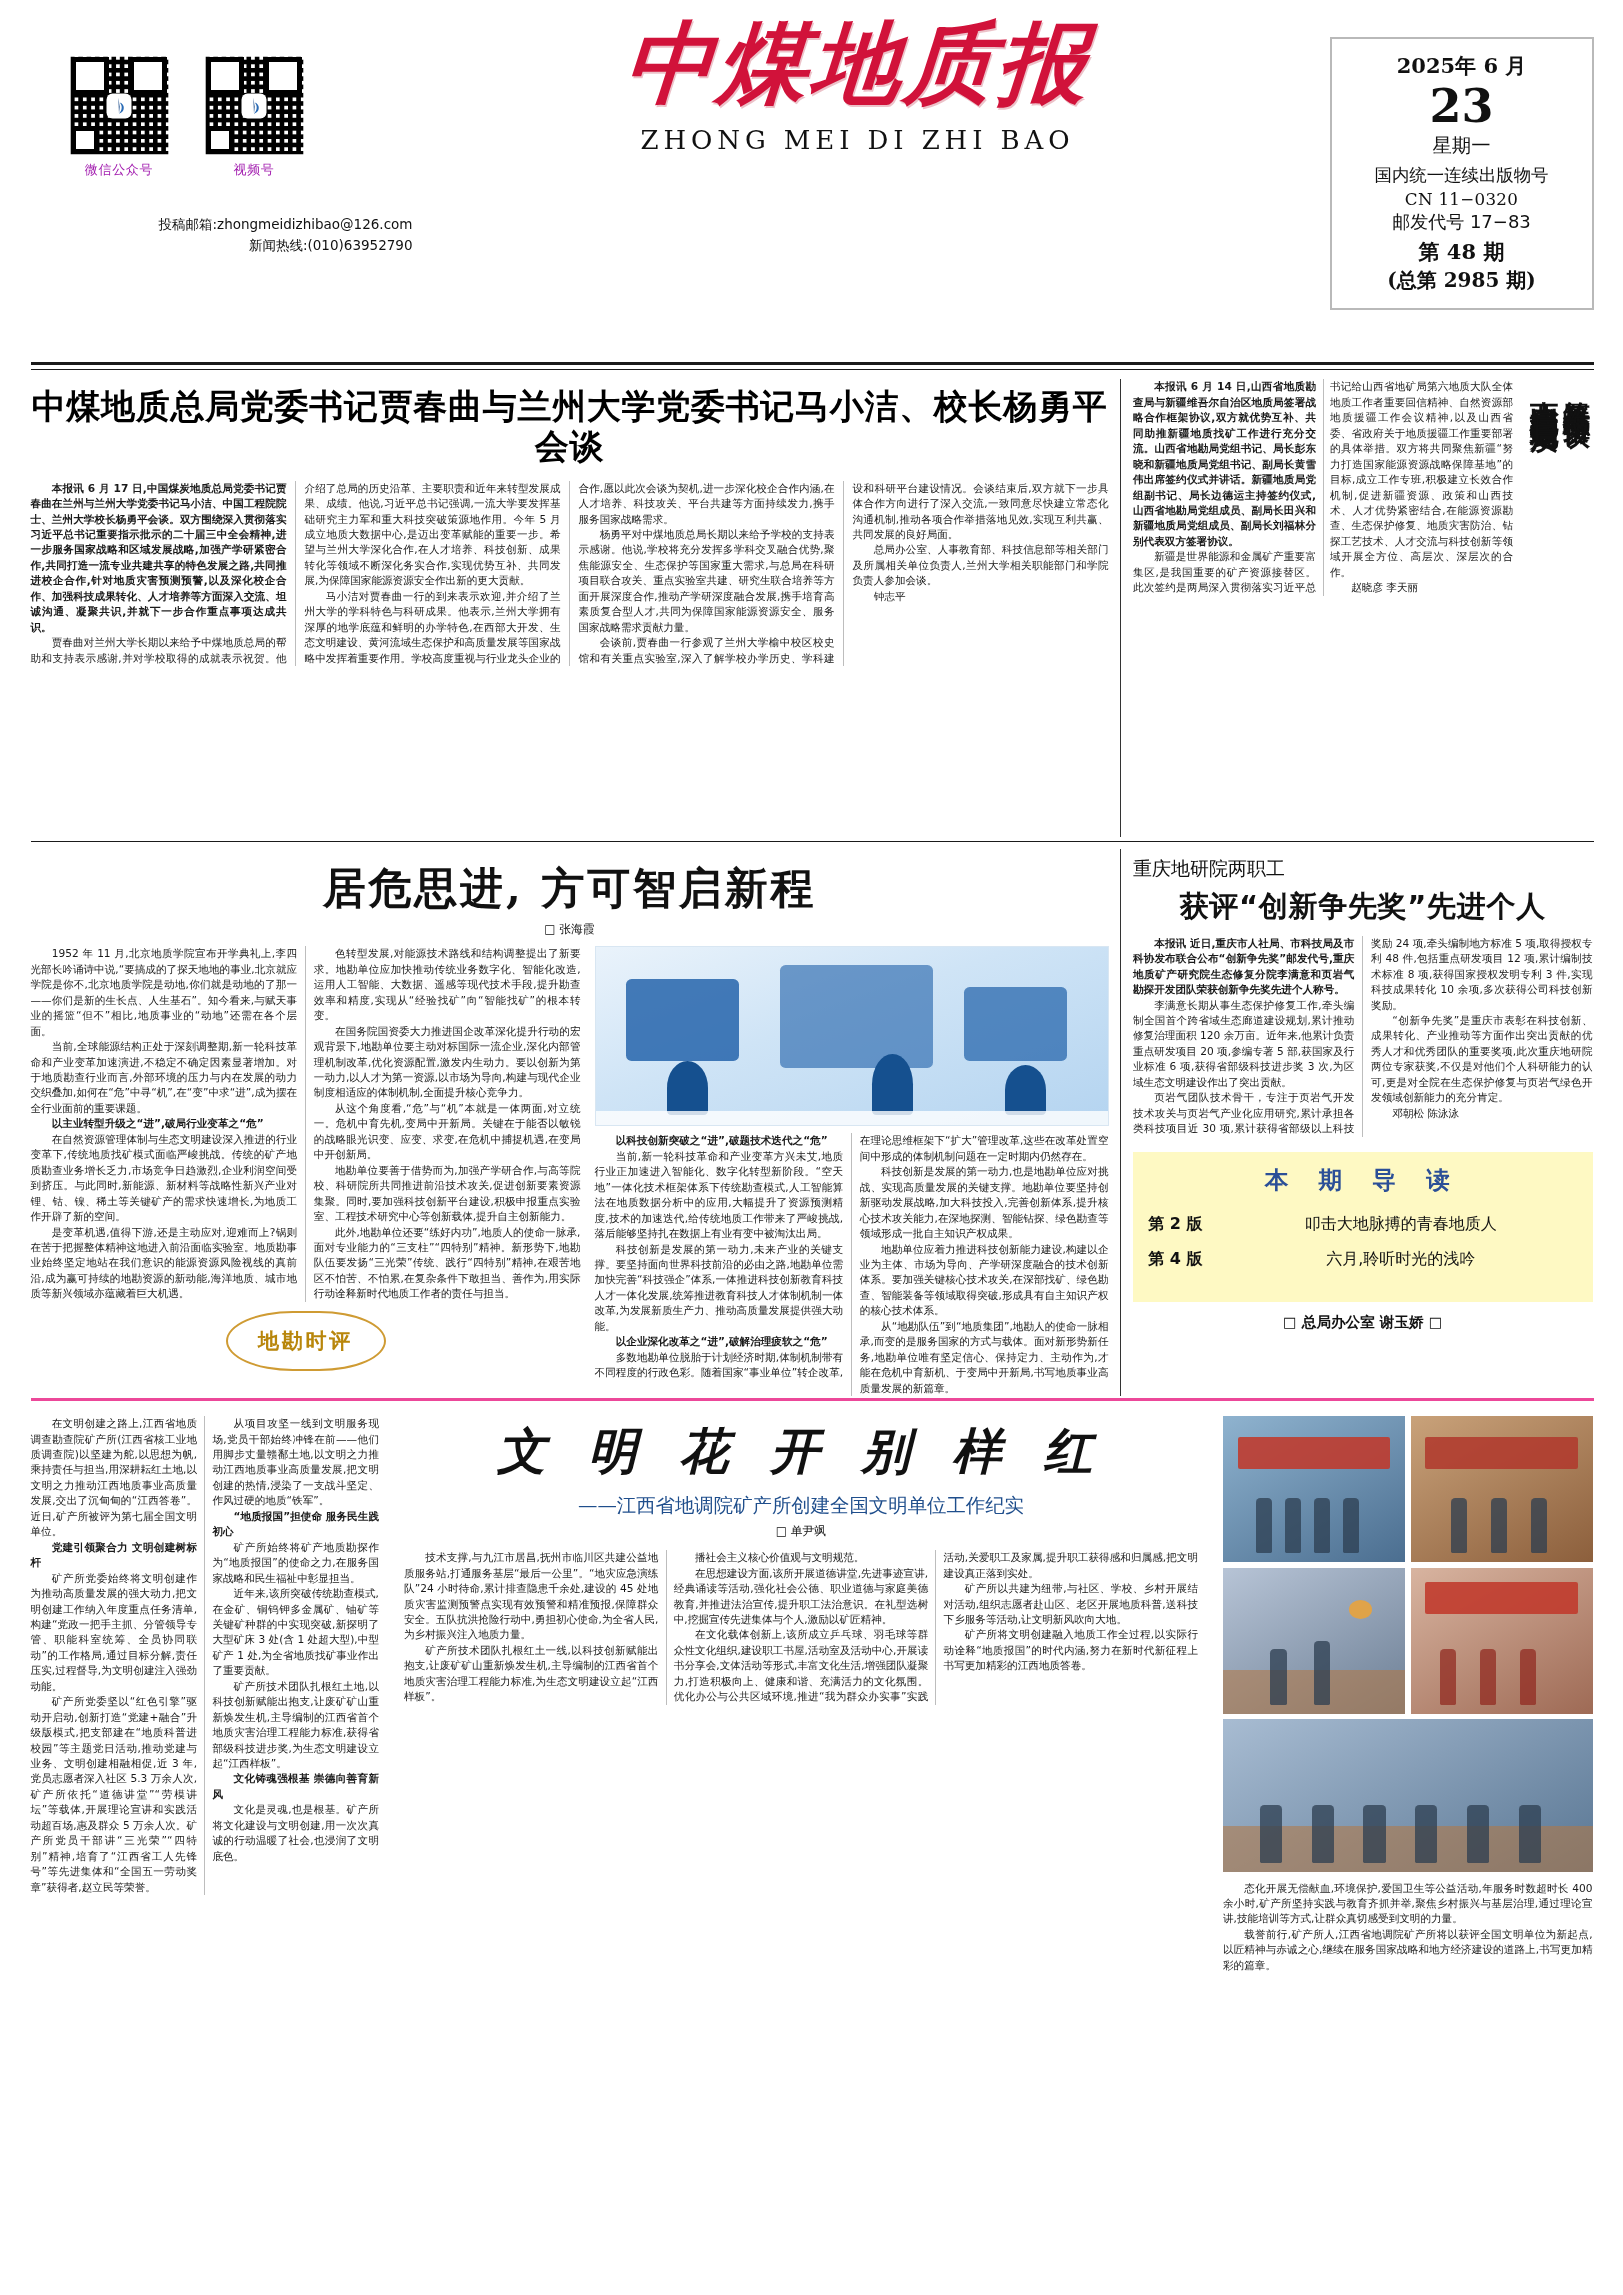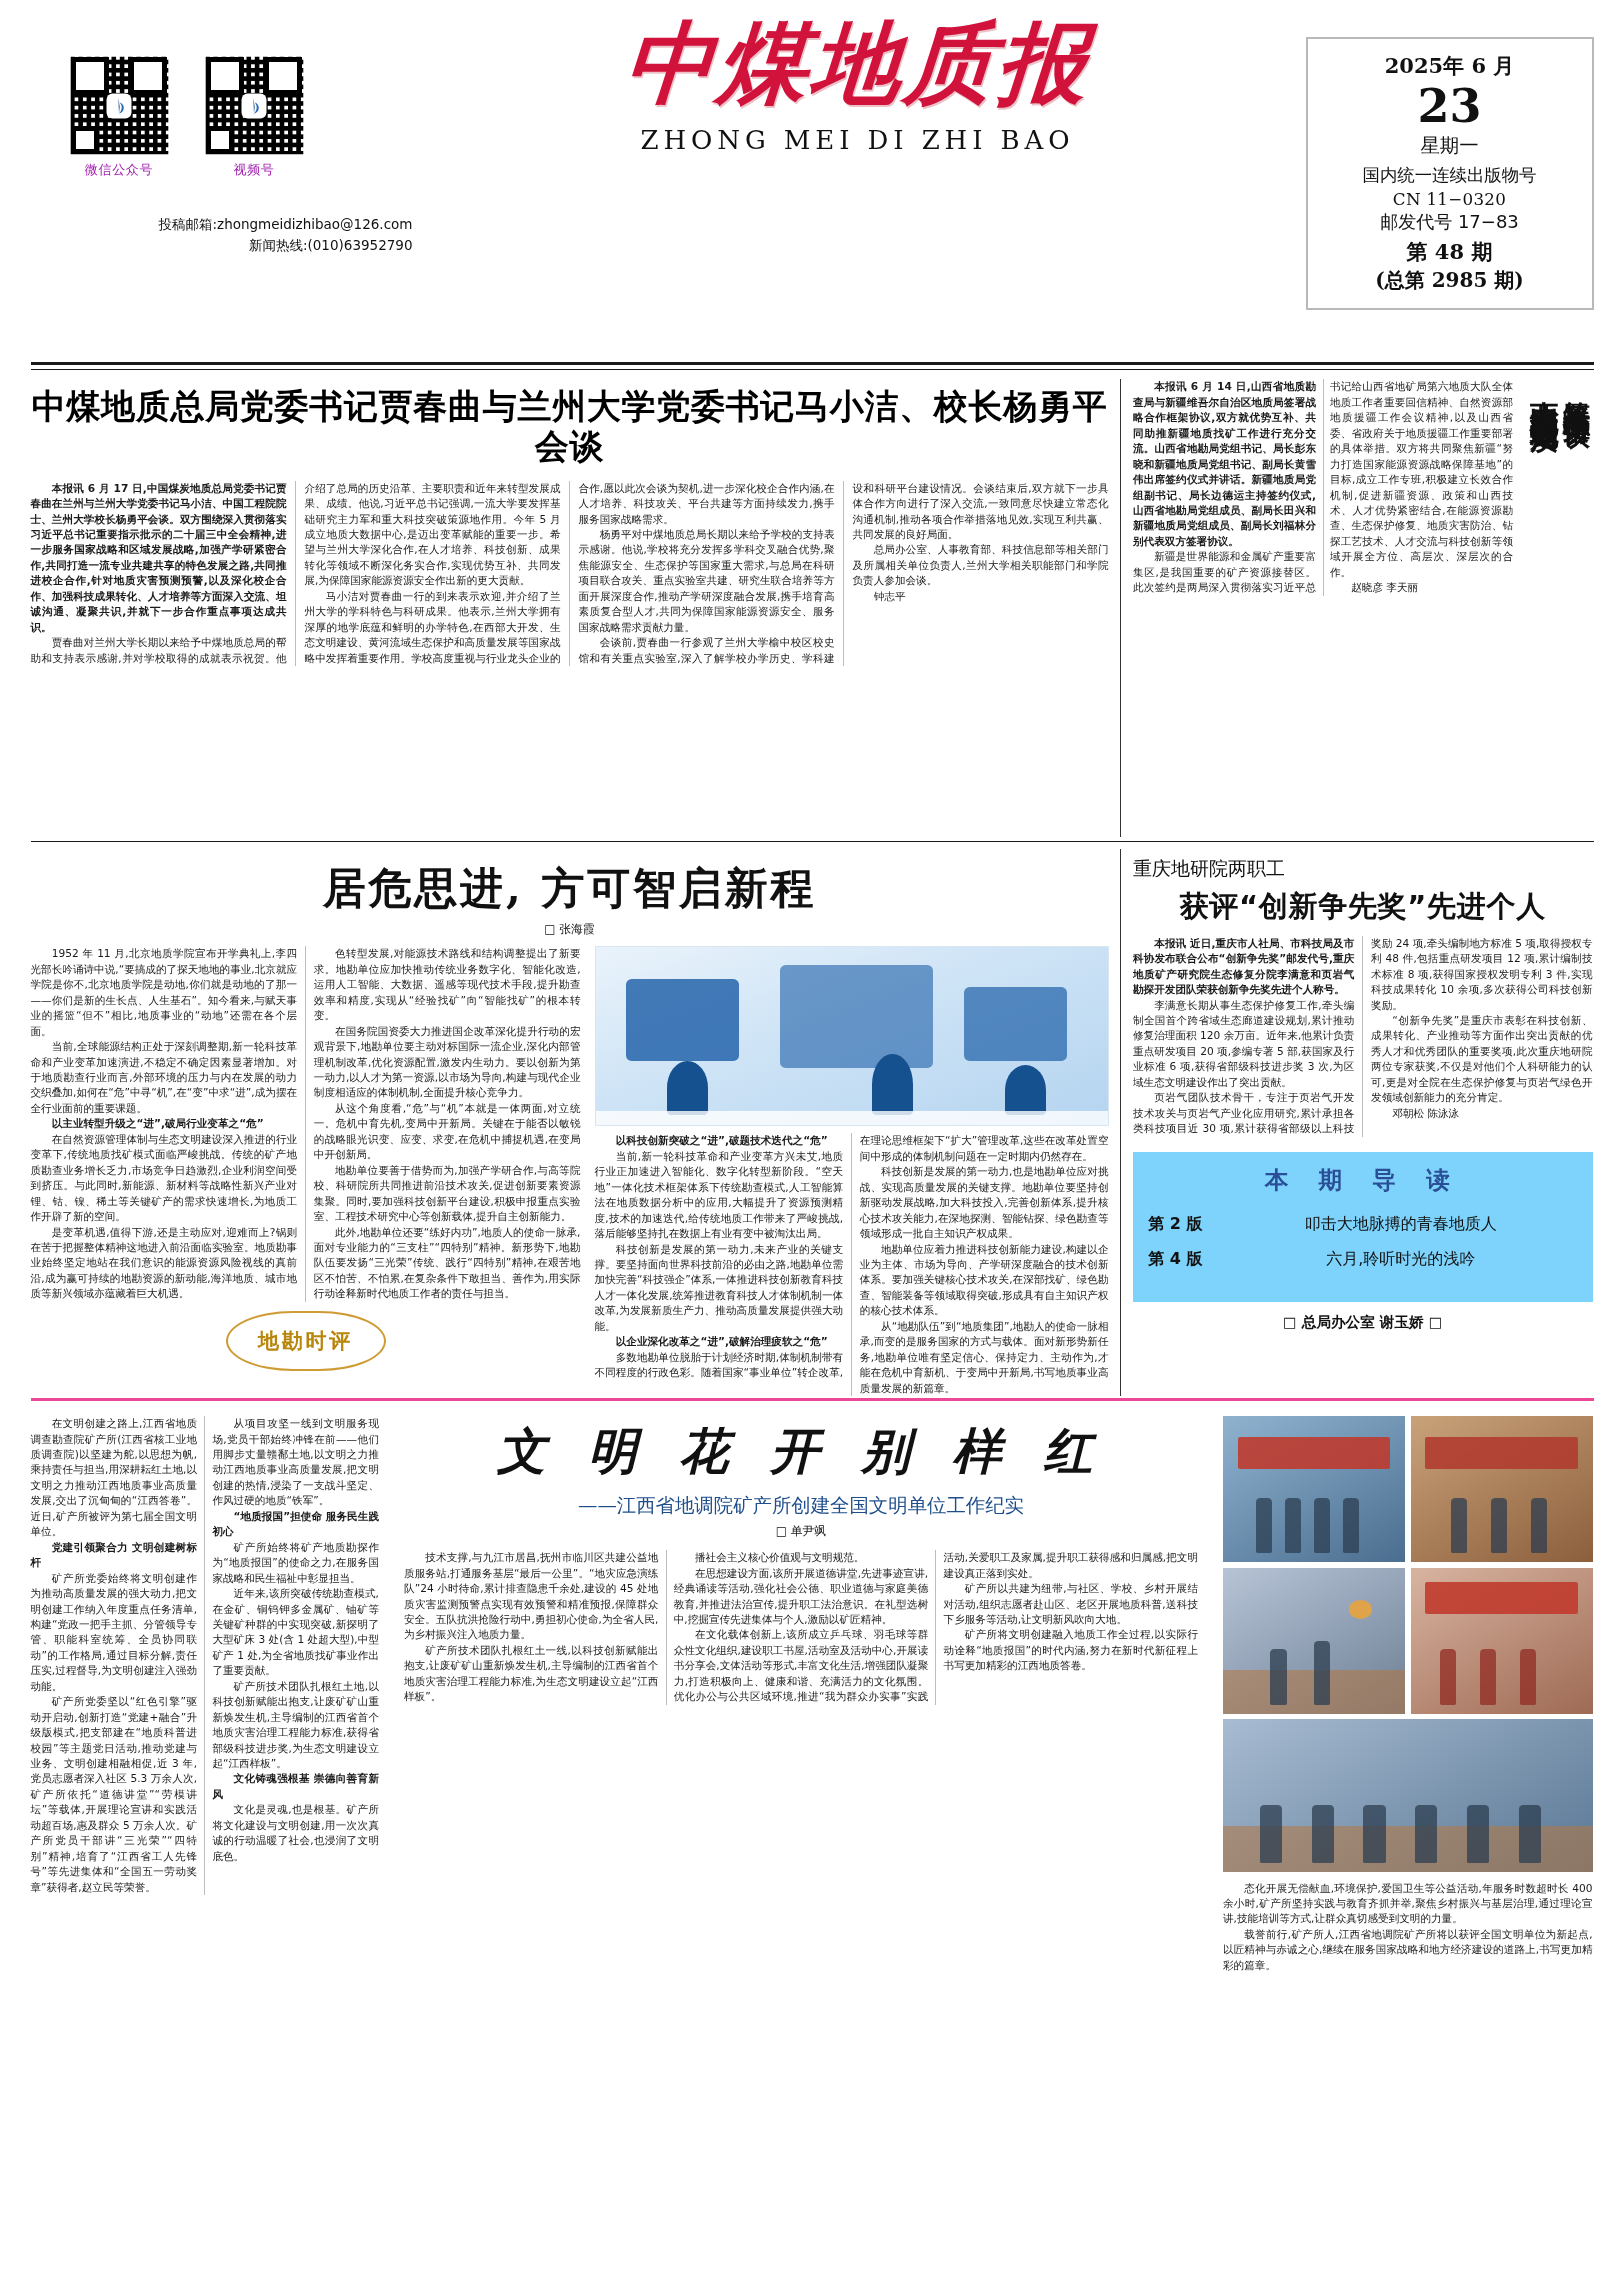--- a/index.html
+++ b/index.html
@@ -72,21 +72,21 @@
   .pub-org {
     font-size: 23.6px; font-weight: 800; color:#1f4e8c; letter-spacing: 0.7px;
     font-family:"DejaVu Sans","Liberation Sans",sans-serif;
   }
   .pub-role { font-size: 21.5px; font-weight:700; color:#1f4e8c; letter-spacing:0.7px; }
   .pub-by { font-size: 16px; color:#1f4e8c; margin-left: 14px; letter-spacing:0.7px;
             font-family:"DejaVu Serif","Liberation Serif",serif;}
 
   .mh-right { width: 298px; display:flex; justify-content:flex-end; padding-top: 37px; }
   .datebox {
-    border: 2.1px solid #b9b9b9; width: 288px; padding: 12.5px 7px 14px;
+    border: 2.1px solid #b9b9b9; width: 264px; padding: 12.5px 7px 14px;
     text-align:center; font-family:"DejaVu Serif","Liberation Serif",serif;
   }
   .db-ym { font-size: 21px; font-weight:700; margin-bottom: 2.8px; }
   .db-day { font-size: 46px; font-weight:800; line-height: 1.05; }
   .db-week { font-size: 19.4px; font-family:"DejaVu Sans","Liberation Sans",sans-serif; margin-top:1.4px;}
   .db-issn-l { font-size: 17.4px; font-family:"DejaVu Sans","Liberation Sans",sans-serif; margin-top: 4.2px;}
   .db-cn { font-size: 16.7px; margin-top: 1.4px; letter-spacing:0.3px;}
   .db-post { font-size: 18px; font-family:"DejaVu Sans","Liberation Sans",sans-serif; margin-top:1.4px;}
   .db-issue { font-size: 21px; font-weight:700; margin-top: 4.2px;}
   .db-total { font-size: 20px; font-weight:700; margin-top:0.7px;}
@@ -161,21 +161,21 @@
     margin: 9.7px auto 0;
   }
 
   .r2-kicker { font-size: 19px; margin: 7px 0 5.6px;
                font-family:Liberation Mono, monospace; }
   .r2-head { text-align:center; font-weight:800; font-size: 29px; letter-spacing:0.7px;
              font-family:"DejaVu Sans","Liberation Sans",sans-serif; margin-bottom: 8.3px;}
   .r2-by { text-align:right; font-size:10.4px; margin-top:4.2px;}
 
   .guide {
-    margin-top: 15.3px; background:#7dd3fc; padding: 12.5px 15.3px 18px;
+    margin-top: 15.3px; background:#fef9c3; padding: 12.5px 15.3px 18px;
   }
   .guide-title { text-align:center; color:#2b4f97; font-weight:800; font-size: 23.6px;
                  letter-spacing: 11px; margin-bottom: 18px; }
   .guide-row { display:flex; align-items:center; margin: 14px 0; font-size: 16px; }
   .guide-page { width: 76px; font-weight:700; }
   .guide-ttl { flex:1; text-align:center; }
   .editor { text-align:center; font-size: 14.6px; margin-top: 11px; font-weight:700;}
 
   
   .bot-zone { display:flex; margin-top: 2px; border-top: 3px solid #ec4899; padding-top: 15px;}

